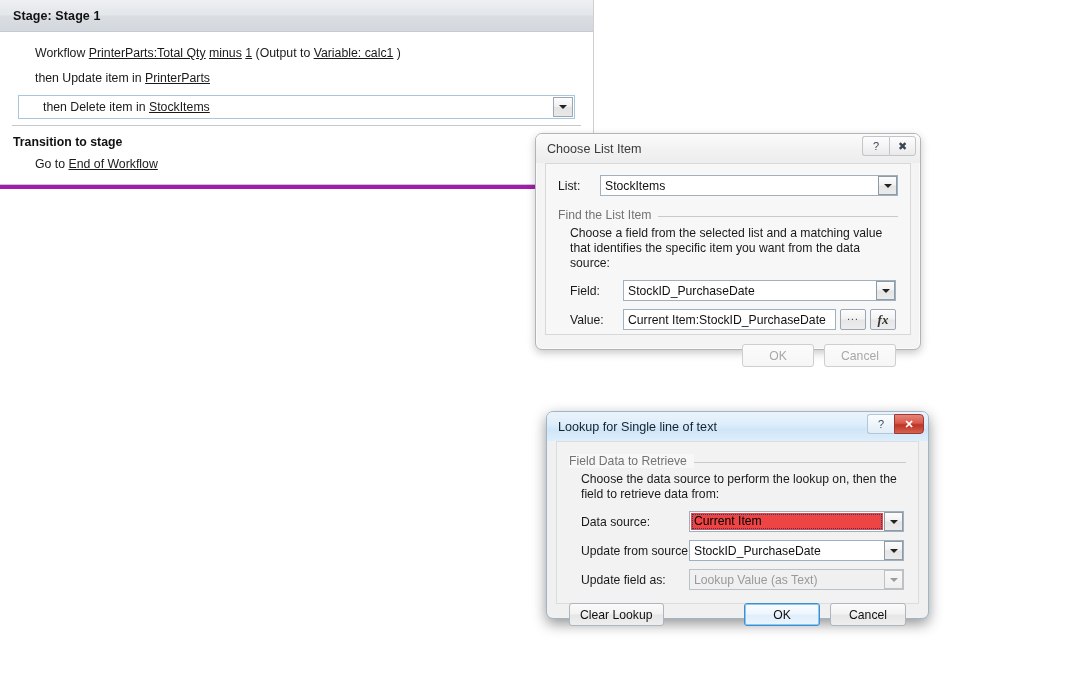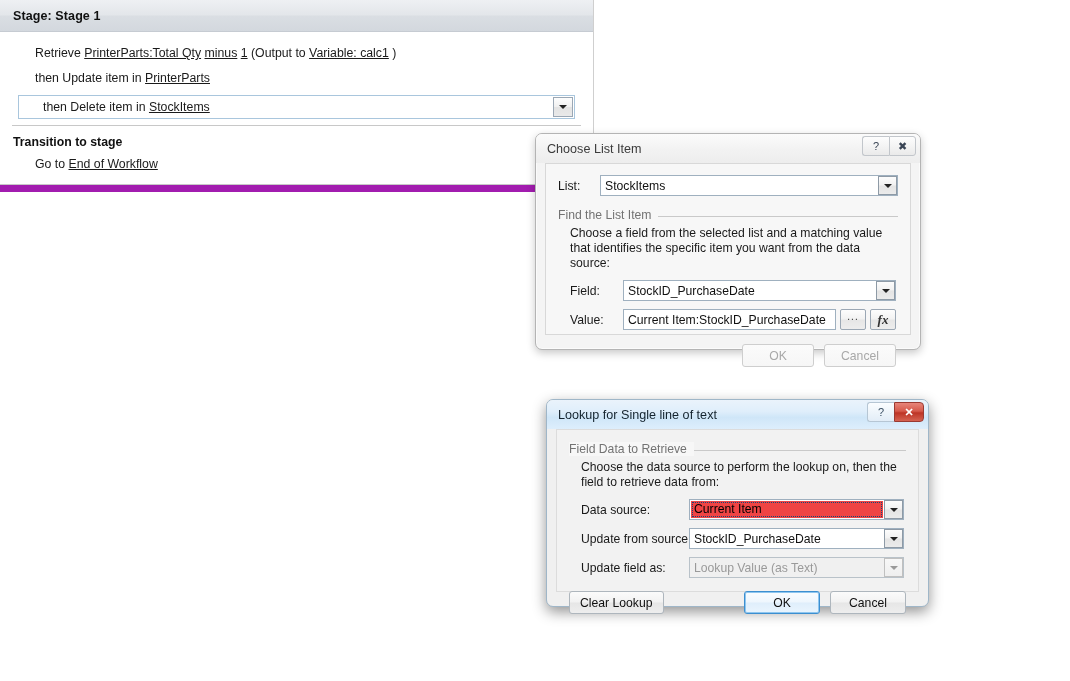--- a/index.html
+++ b/index.html
@@ -20,21 +20,21 @@
   }
 
   
   .wf-panel {
     position: absolute;
     left: 0;
     top: 0;
     width: 593px;
     background: #ffffff;
     border-right: 1px solid #cfcfcf;
-    border-bottom: 7px solid #a21caf;
+    border-bottom: 4px solid #a21caf;
   }
 
   .wf-stage-header {
     height: 32px;
     background: linear-gradient(to bottom, #eef0f3 0%, #e3e6ea 48%, #dadee3 52%, #d3d8de 100%);
     border-bottom: 1px solid #c6cbd2;
     display: flex;
     align-items: center;
     padding-left: 13px;
     box-sizing: border-box;
@@ -410,21 +410,21 @@
 
   <div class="wf-panel">
 
     <div class="wf-stage-header">
       <span class="wf-stage-title">Stage: Stage 1</span>
     </div>
 
     <div class="wf-body">
 
       <div class="wf-line">
-        <span>Retrieve </span><span class="wf-link">PrinterParts:Total Qty</span><span> </span><span class="wf-link">minus</span><span> </span><span class="wf-link">1</span><span> (Output to </span><span class="wf-link">Variable: calc1</span><span> )</span>
+        <span>Workflow </span><span class="wf-link">PrinterParts:Total Qty</span><span> </span><span class="wf-link">minus</span><span> </span><span class="wf-link">1</span><span> (Output to </span><span class="wf-link">Variable: calc1</span><span> )</span>
       </div>
 
       <div class="wf-line">
         <span>then Update item in </span><span class="wf-link">PrinterParts</span>
       </div>
 
       <div class="wf-selected-row">
         <span class="wf-text"><span>then Delete item in </span><span class="wf-link">StockItems</span></span>
         <span class="wf-row-dropdown">
           <span class="caret-down"></span>
@@ -499,21 +499,21 @@
             <div class="btnrow">
               <span class="btn disabled">OK</span>
               <span class="btn disabled">Cancel</span>
             </div>
           </div>
         </div>
       </div>
     </div>
   </div>
 
-  <div class="dialog active" style="left:546px; top:399px; width:383px; height:208px;">
+  <div class="dialog active" style="left:546px; top:411px; width:383px; height:208px;">
 
     <div class="titlebar">
       <span class="title-text">Lookup for Single line of text</span>
       <span class="titlebtns">
         <span class="tbtn help-blue">?</span>
         <span class="tbtn close-red">✕</span>
       </span>
     </div>
 
     <div class="dialog-body">

